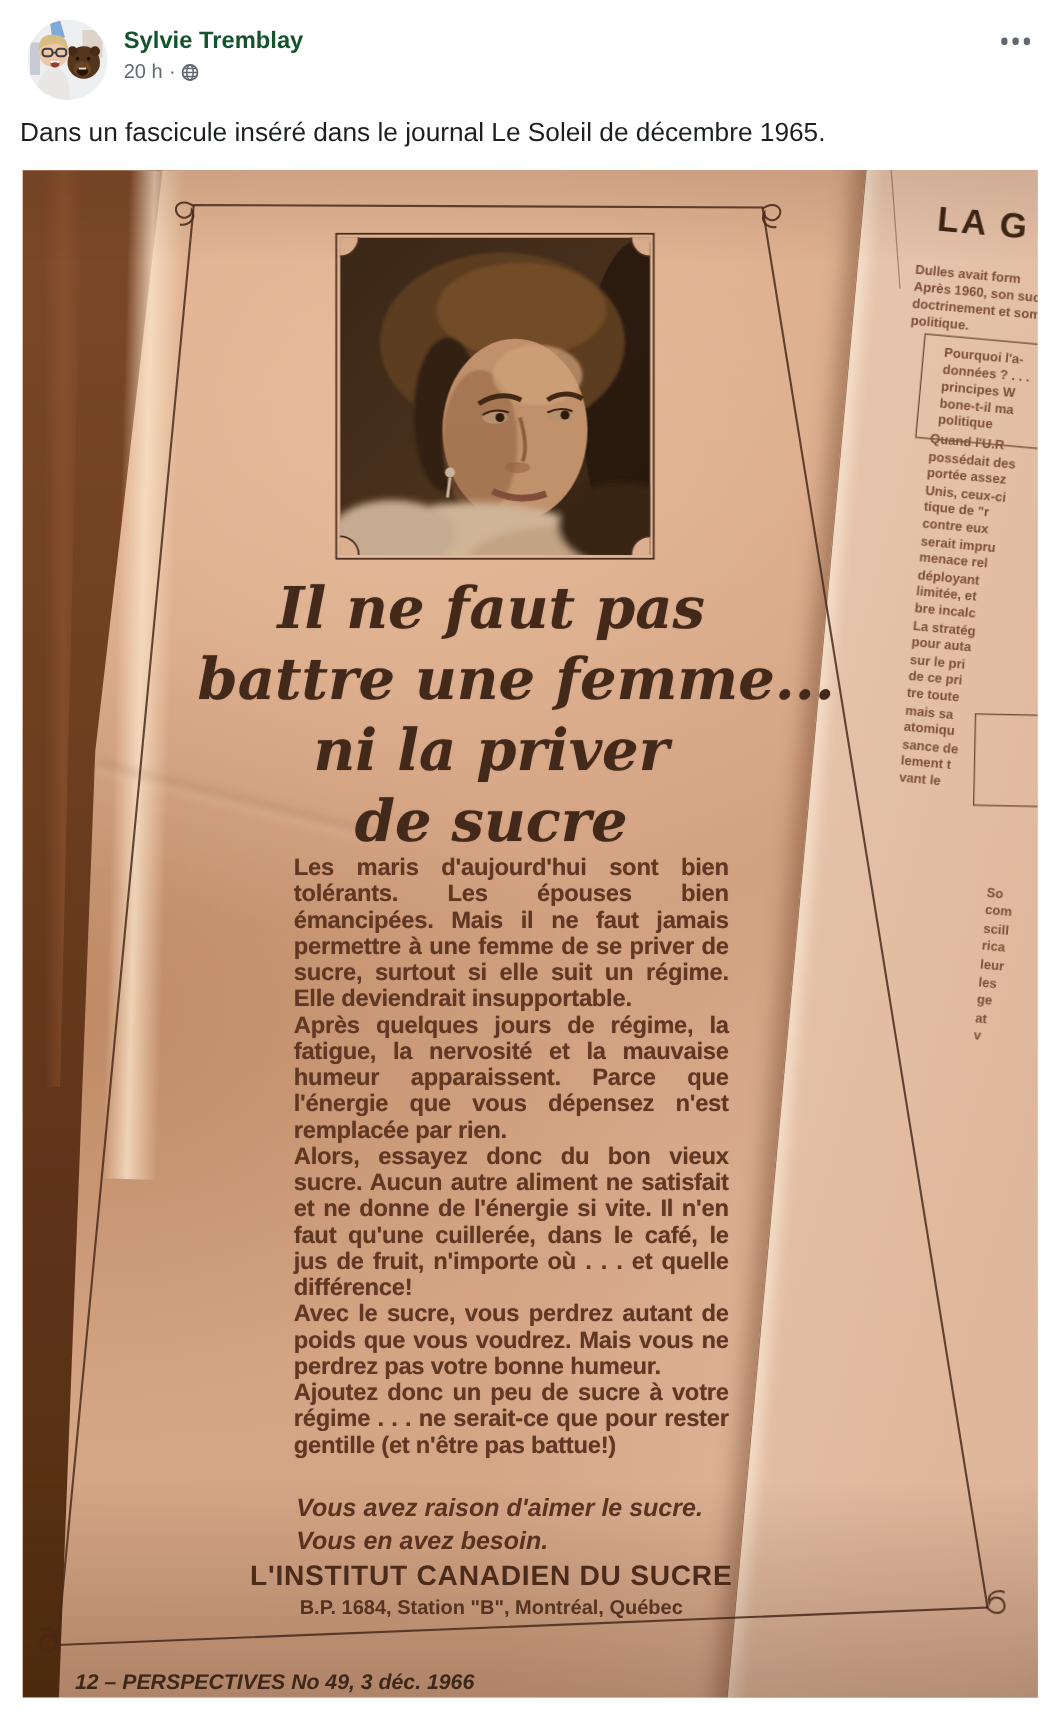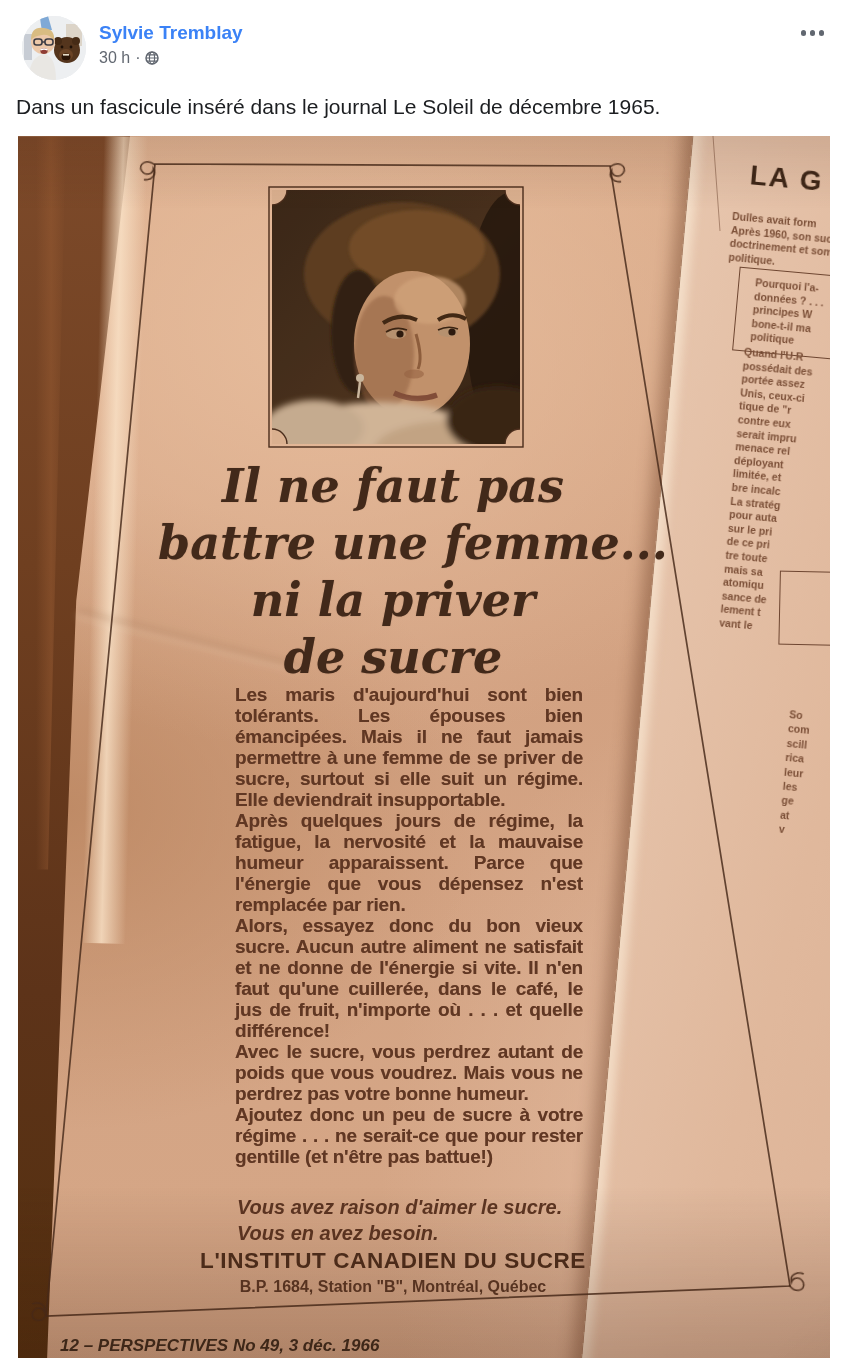--- a/index.html
+++ b/index.html
@@ -11,21 +11,21 @@
   }
   
   .post-header { position:relative; display:flex; align-items:flex-start; padding:16px 16px 0 22px; }
   .avatar {
     width:64px; height:64px; border-radius:50%; overflow:hidden; flex:0 0 64px;
     cursor:pointer; background:#e8eaee;
   }
   .avatar svg { display:block; }
   .header-text { margin-left:13px; padding-top:5px; }
   .author {
-    color:#3b82f6; font-weight:bold; font-size:19px; line-height:1.25;
+    color:#14532d; font-weight:bold; font-size:19px; line-height:1.25;
     text-decoration:none; cursor:pointer; display:inline-block;
   }
   .meta { display:flex; align-items:center; gap:5px; color:#616770; font-size:16px; margin-top:4px; }
   .globe { display:inline-flex; }
   .menu-btn { position:absolute; right:18px; top:24px; display:flex; gap:3.5px; padding:6px; cursor:pointer; }
   .menu-btn .dot { width:5.5px; height:5.5px; border-radius:50%; background:#616770; }
   .post-text { font-size:21px; color:#1c1e21; line-height:1.35; padding:13px 16px 15px 16px; }
 
   
   .photo {
@@ -154,21 +154,21 @@
       <rect x="12" y="23" width="8" height="6" rx="2.5" fill="none" stroke="#3c3c44" stroke-width="1.6"></rect>
       <rect x="23" y="23" width="8" height="6" rx="2.5" fill="none" stroke="#3c3c44" stroke-width="1.6"></rect>
       <path d="M20 26 h3" stroke="#3c3c44" stroke-width="1.4"></path>
       <ellipse cx="22" cy="35" rx="3.6" ry="3" fill="#8e3c34"></ellipse>
       <path d="M18.6 33.8 q3.4 -1.6 6.8 0" stroke="#fff" stroke-width="1.6" fill="none"></path>
     </svg>
   </div>
   <div class="header-text">
     <a class="author">Sylvie Tremblay</a>
     <div class="meta">
-      <span>30 h</span>
+      <span>20 h</span>
       <span>·</span>
       <span class="globe">
         <svg width="14" height="14" viewBox="0 0 14 14">
           <circle cx="7" cy="7" r="6" fill="none" stroke="#616770" stroke-width="1.5"></circle>
           <ellipse cx="7" cy="7" rx="2.6" ry="6" fill="none" stroke="#616770" stroke-width="1.2"></ellipse>
           <path d="M1 7 h12 M2 3.8 h10 M2 10.2 h10" stroke="#616770" stroke-width="1.2" fill="none"></path>
         </svg>
       </span>
     </div>
   </div>

